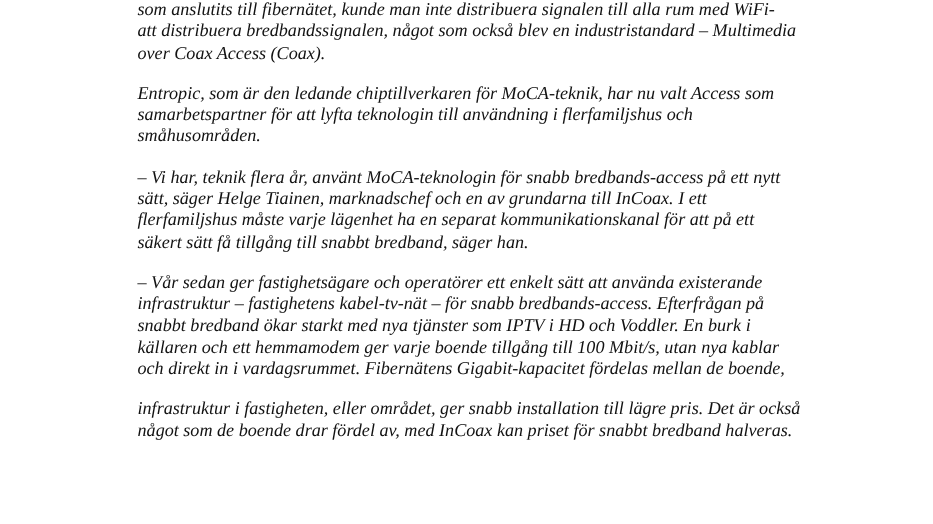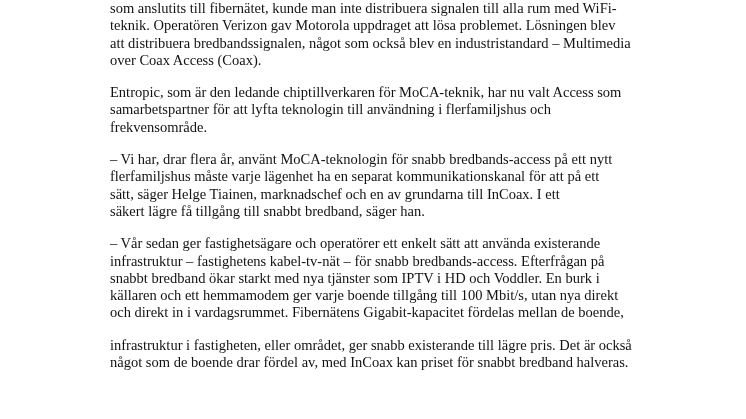--- a/index.html
+++ b/index.html
@@ -27,55 +27,55 @@
   .text-block p {
     margin: 0 0 15px 0;
     padding: 0;
   }
   .text-block p:last-child {
     margin-bottom: 0;
   }
   .line {
     display: block;
     white-space: nowrap;
+    font-style: italic;
   }
 </style>
 </head>
 <body>
 
 <main class="page">
   <div class="text-block">
 
     <p>
       <span class="line">som anslutits till fibernätet, kunde man inte distribuera signalen till alla rum med WiFi-</span>
-      <span class="line">teknik. Operatören Verizon gav Motorola uppdraget att lösa problemet. Lösningen blev</span>
       <span class="line">att distribuera bredbandssignalen, något som också blev en industristandard – Multimedia</span>
       <span class="line">over Coax Access (Coax).</span>
     </p>
 
     <p>
       <span class="line">Entropic, som är den ledande chiptillverkaren för MoCA-teknik, har nu valt Access som</span>
       <span class="line">samarbetspartner för att lyfta teknologin till användning i flerfamiljshus och</span>
-      <span class="line">frekvensområde.</span>
+      <span class="line">småhusområden.</span>
     </p>
 
     <p>
-      <span class="line">– Vi har, drar flera år, använt MoCA-teknologin för snabb bredbands-access på ett nytt</span>
+      <span class="line">– Vi har, teknik flera år, använt MoCA-teknologin för snabb bredbands-access på ett nytt</span>
+      <span class="line">sätt, säger Helge Tiainen, marknadschef och en av grundarna till InCoax. I ett</span>
       <span class="line">flerfamiljshus måste varje lägenhet ha en separat kommunikationskanal för att på ett</span>
-      <span class="line">sätt, säger Helge Tiainen, marknadschef och en av grundarna till InCoax. I ett</span>
-      <span class="line">säkert lägre få tillgång till snabbt bredband, säger han.</span>
+      <span class="line">säkert sätt få tillgång till snabbt bredband, säger han.</span>
     </p>
 
     <p>
       <span class="line">– Vår sedan ger fastighetsägare och operatörer ett enkelt sätt att använda existerande</span>
       <span class="line">infrastruktur – fastighetens kabel-tv-nät – för snabb bredbands-access. Efterfrågan på</span>
       <span class="line">snabbt bredband ökar starkt med nya tjänster som IPTV i HD och Voddler. En burk i</span>
-      <span class="line">källaren och ett hemmamodem ger varje boende tillgång till 100 Mbit/s, utan nya direkt</span>
+      <span class="line">källaren och ett hemmamodem ger varje boende tillgång till 100 Mbit/s, utan nya kablar</span>
       <span class="line">och direkt in i vardagsrummet. Fibernätens Gigabit-kapacitet fördelas mellan de boende,</span>
     </p>
 
     <p>
-      <span class="line">infrastruktur i fastigheten, eller området, ger snabb existerande till lägre pris. Det är också</span>
+      <span class="line">infrastruktur i fastigheten, eller området, ger snabb installation till lägre pris. Det är också</span>
       <span class="line">något som de boende drar fördel av, med InCoax kan priset för snabbt bredband halveras.</span>
     </p>
 
   </div>
 </main>
 
 </body></html>

